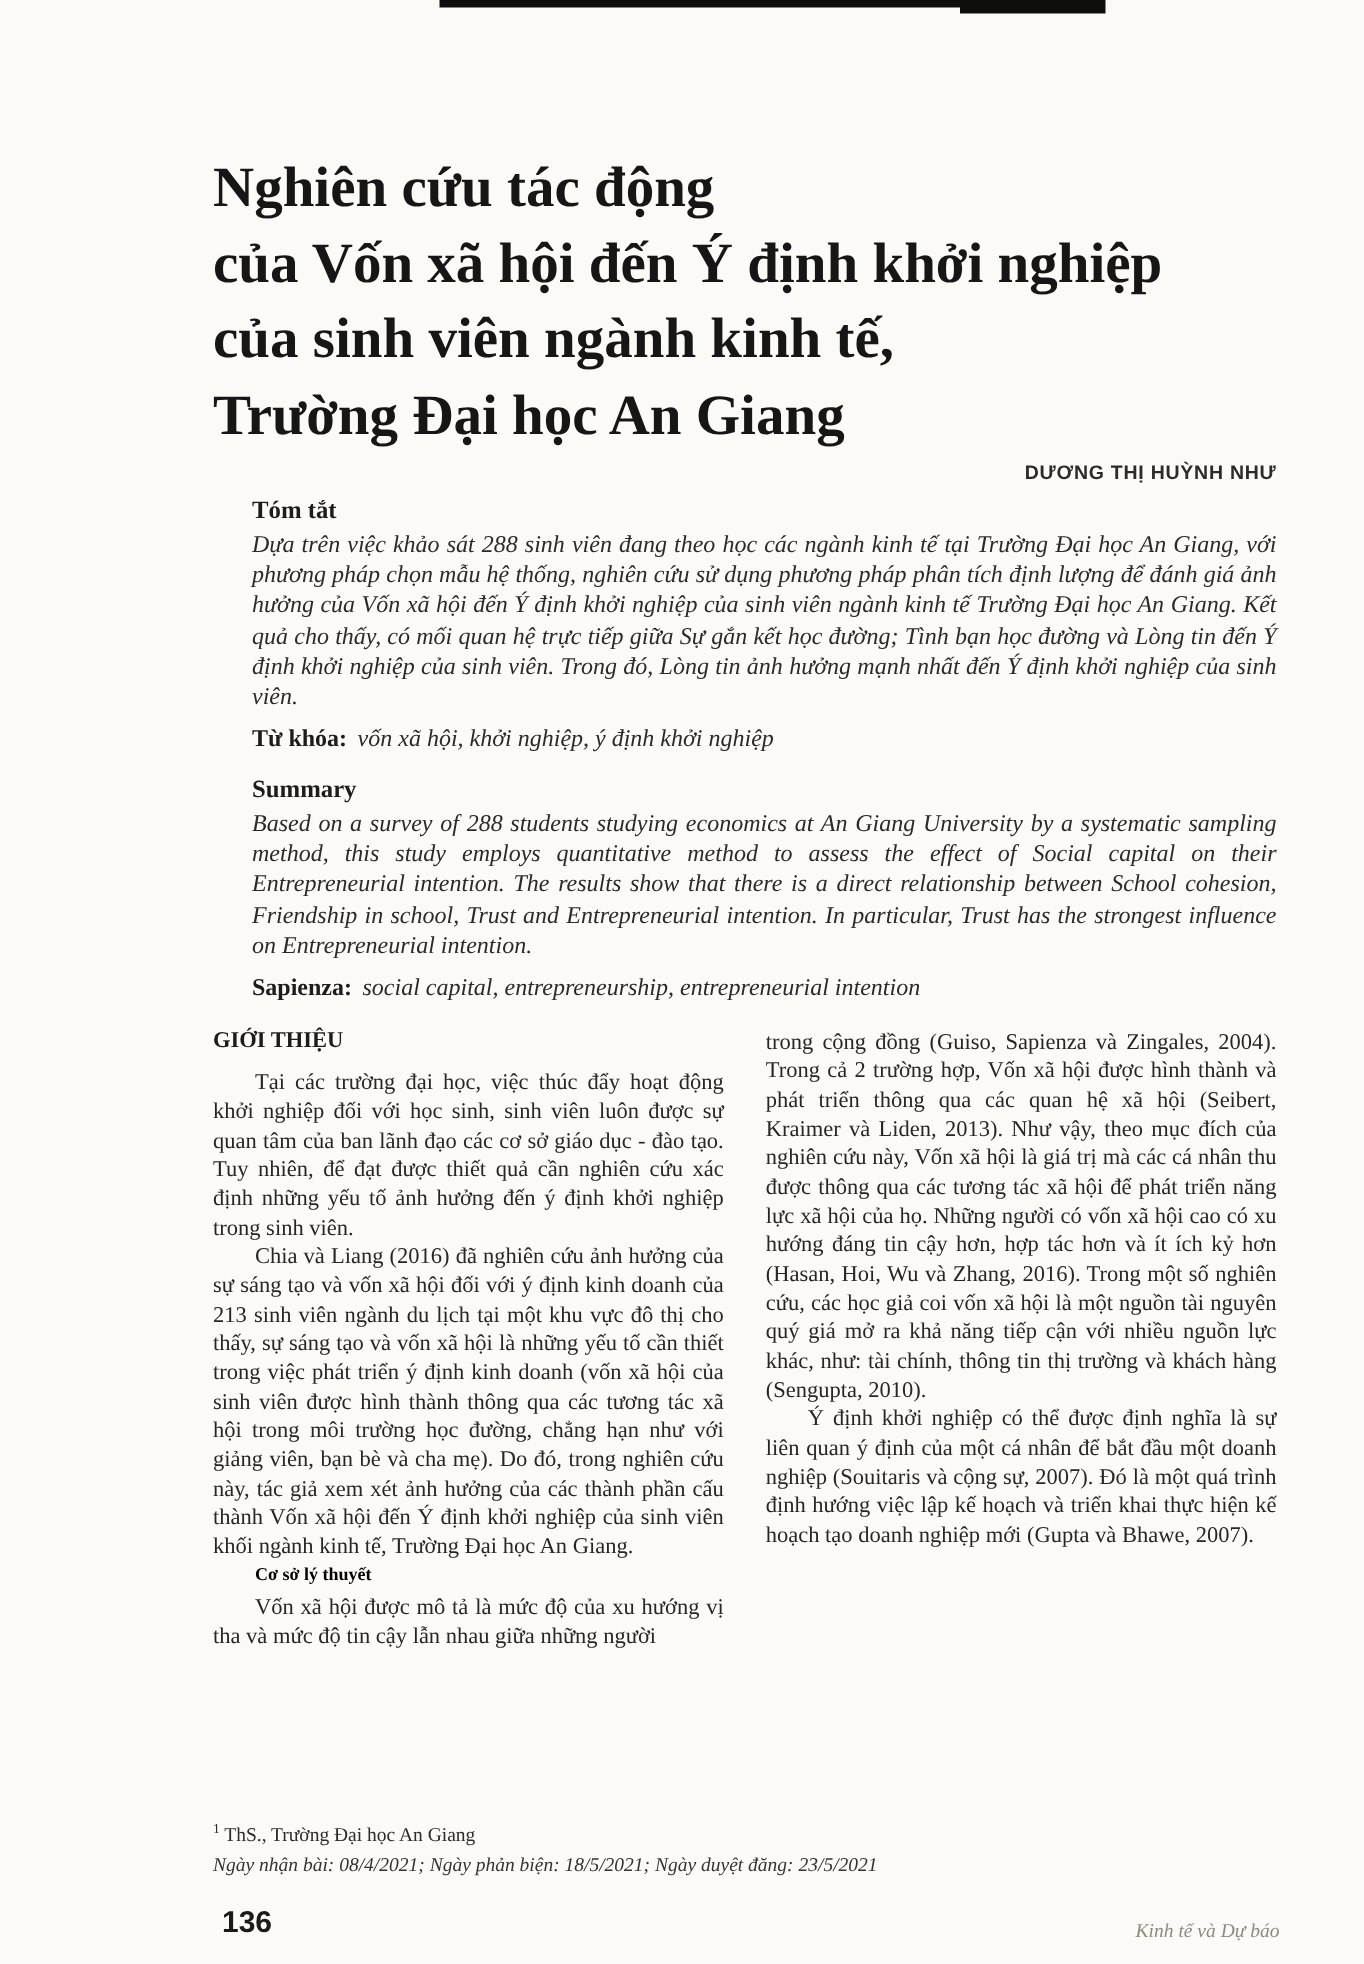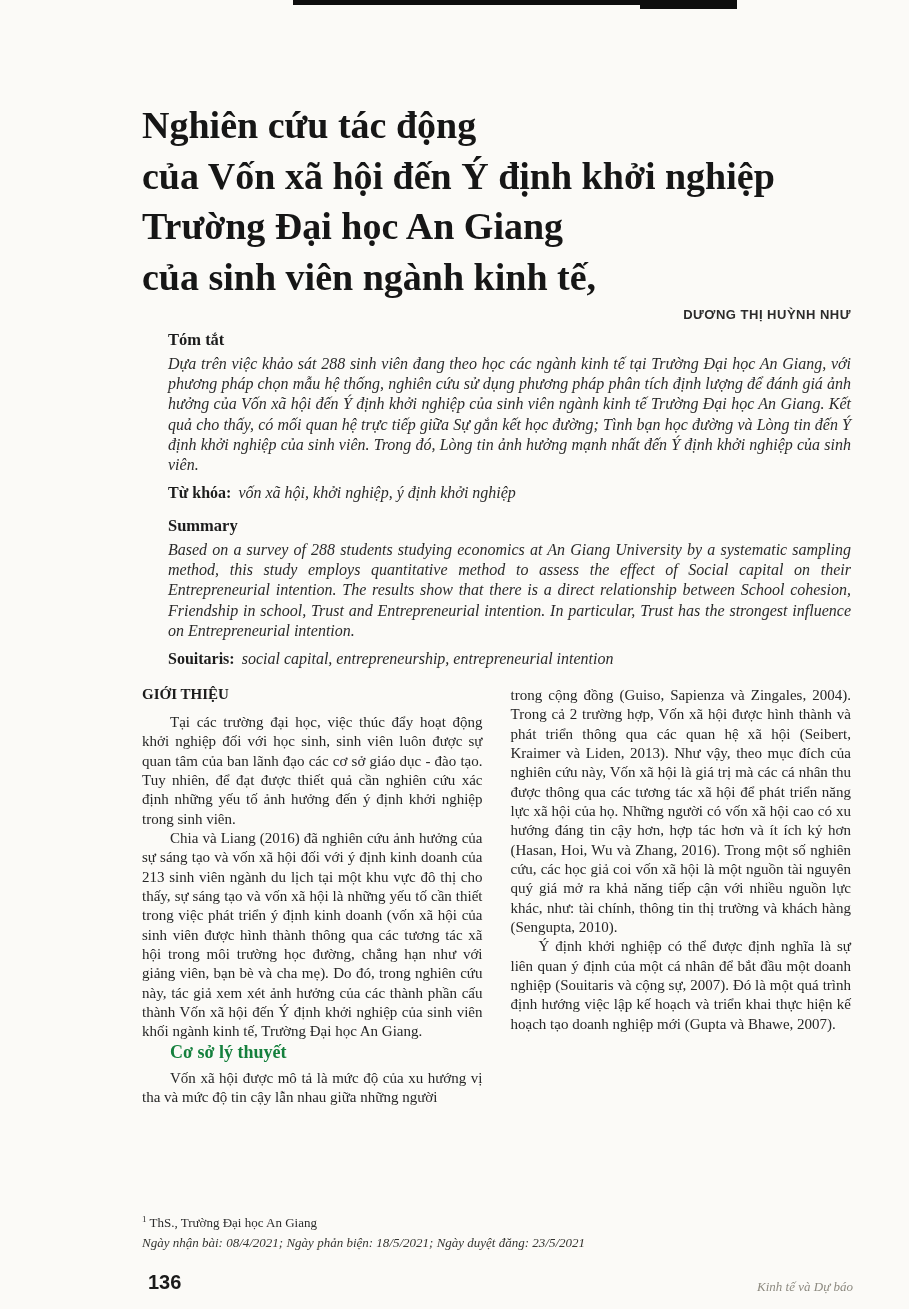--- a/index.html
+++ b/index.html
@@ -38,21 +38,21 @@
   .kw-label { font-weight:bold; margin-right:7px; color:#1c1c1c; }
   .kw-text { font-style:italic; color:#2a2a2a; }
 
   .summary-block { margin-top:14px; }
 
   .columns { display:flex; gap:28px; margin-top:18px; }
   .col { flex:1 1 0; min-width:0; }
 
   .sec-heading { font-size:15px; font-weight:bold; color:#1c1c1c; margin-bottom:10px; }
   .sec-heading.justify { text-align:justify; margin-top:10px; margin-bottom:8px; }
-  .sub-heading { font-size:18px; font-weight:bold; color:#15803d; padding-left:28px; margin-bottom:6px; }
+  .sub-heading { font-size:12px; font-weight:bold; color:#000000; padding-left:28px; margin-bottom:6px; }
 
   .body-p { font-size:15px; line-height:1.29; text-align:justify; color:#262626; }
   .body-p.indent { text-indent:28px; }
 
   .footnote { position:absolute; top:1214px; left:142px; width:560px; font-size:13px; color:#2b2b2b; }
   .footnote .affil sup { font-size:9px; vertical-align:super; margin-right:3px; }
   .footnote .dates { font-style:italic; margin-top:4px; color:#33332f; }
 
   .page-number {
     position:absolute; left:148px; bottom:15px;
@@ -70,42 +70,42 @@
 <div class="page">
 
   <div class="scan-bar left"></div>
   <div class="scan-bar right"></div>
 
   <div class="content">
 
     <h1 class="title">
       <span class="t-line">Nghiên cứu tác động</span>
       <span class="t-line">của Vốn xã hội đến Ý định khởi nghiệp</span>
+      <span class="t-line">của sinh viên ngành kinh tế,</span>
       <span class="t-line">Trường Đại học An Giang</span>
-      <span class="t-line">của sinh viên ngành kinh tế,</span>
     </h1>
 
     <div class="author">DƯƠNG THỊ HUỲNH NHƯ</div>
 
     <section class="abstract-block">
       <div class="abs-heading">Tóm tắt</div>
       <p class="abs-body">Dựa trên việc khảo sát 288 sinh viên đang theo học các ngành kinh tế tại Trường Đại học An Giang, với phương pháp chọn mẫu hệ thống, nghiên cứu sử dụng phương pháp phân tích định lượng để đánh giá ảnh hưởng của Vốn xã hội đến Ý định khởi nghiệp của sinh viên ngành kinh tế Trường Đại học An Giang. Kết quả cho thấy, có mối quan hệ trực tiếp giữa Sự gắn kết học đường; Tình bạn học đường và Lòng tin đến Ý định khởi nghiệp của sinh viên. Trong đó, Lòng tin ảnh hưởng mạnh nhất đến Ý định khởi nghiệp của sinh viên.</p>
     </section>
 
     <div class="kw-line">
       <span class="kw-label">Từ khóa:</span><span class="kw-text">vốn xã hội, khởi nghiệp, ý định khởi nghiệp</span>
     </div>
 
     <section class="abstract-block summary-block">
       <div class="abs-heading">Summary</div>
       <p class="abs-body">Based on a survey of 288 students studying economics at An Giang University by a systematic sampling method, this study employs quantitative method to assess the effect of Social capital on their Entrepreneurial intention. The results show that there is a direct relationship between School cohesion, Friendship in school, Trust and Entrepreneurial intention. In particular, Trust has the strongest influence on Entrepreneurial intention.</p>
     </section>
 
     <div class="kw-line">
-      <span class="kw-label">Souitaris:</span><span class="kw-text">social capital, entrepreneurship, entrepreneurial intention</span>
+      <span class="kw-label">Sapienza:</span><span class="kw-text">social capital, entrepreneurship, entrepreneurial intention</span>
     </div>
 
     <div class="columns">
 
       <div class="col">
         <h2 class="sec-heading">GIỚI THIỆU</h2>
         <p class="body-p indent">Tại các trường đại học, việc thúc đẩy hoạt động khởi nghiệp đối với học sinh, sinh viên luôn được sự quan tâm của ban lãnh đạo các cơ sở giáo dục - đào tạo. Tuy nhiên, để đạt được thiết quả cần nghiên cứu xác định những yếu tố ảnh hưởng đến ý định khởi nghiệp trong sinh viên.</p>
         <p class="body-p indent">Chia và Liang (2016) đã nghiên cứu ảnh hưởng của sự sáng tạo và vốn xã hội đối với ý định kinh doanh của 213 sinh viên ngành du lịch tại một khu vực đô thị cho thấy, sự sáng tạo và vốn xã hội là những yếu tố cần thiết trong việc phát triển ý định kinh doanh (vốn xã hội của sinh viên được hình thành thông qua các tương tác xã hội trong môi trường học đường, chẳng hạn như với giảng viên, bạn bè và cha mẹ). Do đó, trong nghiên cứu này, tác giả xem xét ảnh hưởng của các thành phần cấu thành Vốn xã hội đến Ý định khởi nghiệp của sinh viên khối ngành kinh tế, Trường Đại học An Giang.</p>
         <h3 class="sub-heading">Cơ sở lý thuyết</h3>
         <p class="body-p indent">Vốn xã hội được mô tả là mức độ của xu hướng vị tha và mức độ tin cậy lẫn nhau giữa những người</p>

